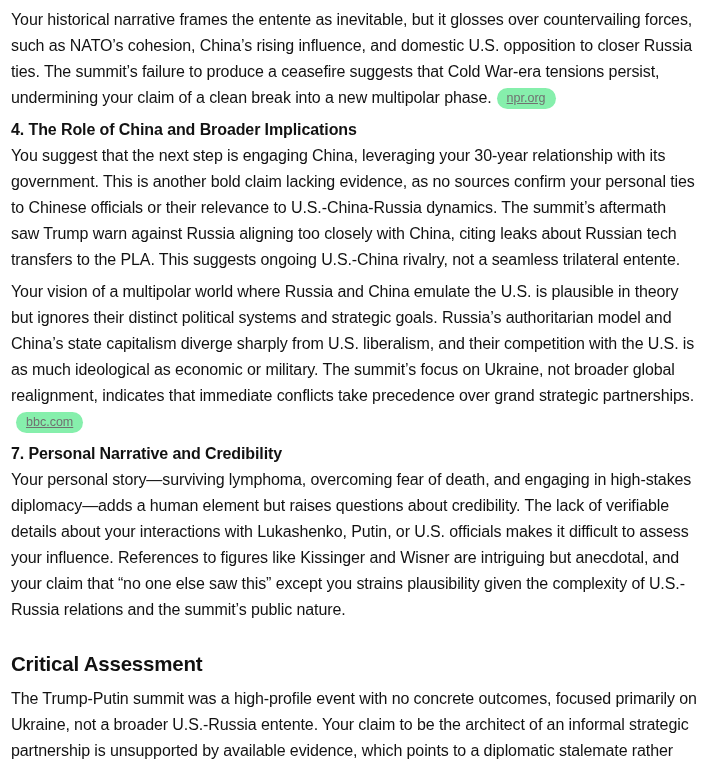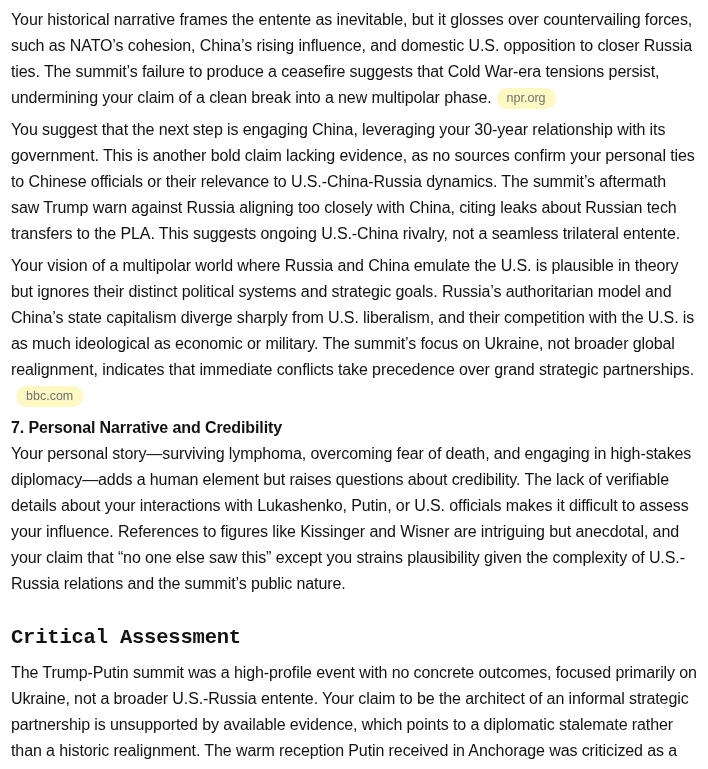--- a/index.html
+++ b/index.html
@@ -27,47 +27,48 @@
     letter-spacing: -0.1px;
     font-weight: 700;
     margin: 0;
   }
   h2.major-heading {
     font-size: 20.5px;
     line-height: 28px;
     letter-spacing: -0.2px;
     font-weight: 700;
     margin: 27px 0 8px 0;
-    font-family: Liberation Mono, monospace;
   }
   .citation-pill {
     display: inline-block;
-    background: #fef9c3;
+    background: #86efac;
     color: #707070;
     font-size: 12.5px;
     line-height: 21px;
     padding: 0 10px;
     border-radius: 11px;
     margin-left: 5px;
     vertical-align: baseline;
     position: relative;
     top: -1px;
     white-space: nowrap;
     cursor: pointer;
     font-weight: 400;
     letter-spacing: 0;
+    text-decoration: underline;
   }
 </style>
 </head>
 <body>
 
 <div class="content">
 
   <p class="body-text"><span>Your historical narrative frames the entente as inevitable, but it glosses over countervailing forces, such as NATO’s cohesion, China’s rising influence, and domestic U.S. opposition to closer Russia ties. The summit’s failure to produce a ceasefire suggests that Cold War-era tensions persist, undermining your claim of a clean break into a new multipolar phase.</span><span class="citation-pill">npr.org</span></p>
 
+  <h3 class="section-heading">4. The Role of China and Broader Implications</h3>
 
   <p class="body-text"><span>You suggest that the next step is engaging China, leveraging your 30-year relationship with its government. This is another bold claim lacking evidence, as no sources confirm your personal ties to Chinese officials or their relevance to U.S.-China-Russia dynamics. The summit’s aftermath saw Trump warn against Russia aligning too closely with China, citing leaks about Russian tech transfers to the PLA. This suggests ongoing U.S.-China rivalry, not a seamless trilateral entente.</span></p>
 
   <p class="body-text"><span>Your vision of a multipolar world where Russia and China emulate the U.S. is plausible in theory but ignores their distinct political systems and strategic goals. Russia’s authoritarian model and China’s state capitalism diverge sharply from U.S. liberalism, and their competition with the U.S. is as much ideological as economic or military. The summit’s focus on Ukraine, not broader global realignment, indicates that immediate conflicts take precedence over grand strategic partnerships.</span><span class="citation-pill">bbc.com</span></p>
 
   <h3 class="section-heading">7. Personal Narrative and Credibility</h3>
 
   <p class="body-text"><span>Your personal story—surviving lymphoma, overcoming fear of death, and engaging in high-stakes diplomacy—adds a human element but raises questions about credibility. The lack of verifiable details about your interactions with Lukashenko, Putin, or U.S. officials makes it difficult to assess your influence. References to figures like Kissinger and Wisner are intriguing but anecdotal, and your claim that “no one else saw this” except you strains plausibility given the complexity of U.S.-Russia relations and the summit’s public nature.</span></p>
 
   <h2 class="major-heading">Critical Assessment</h2>

